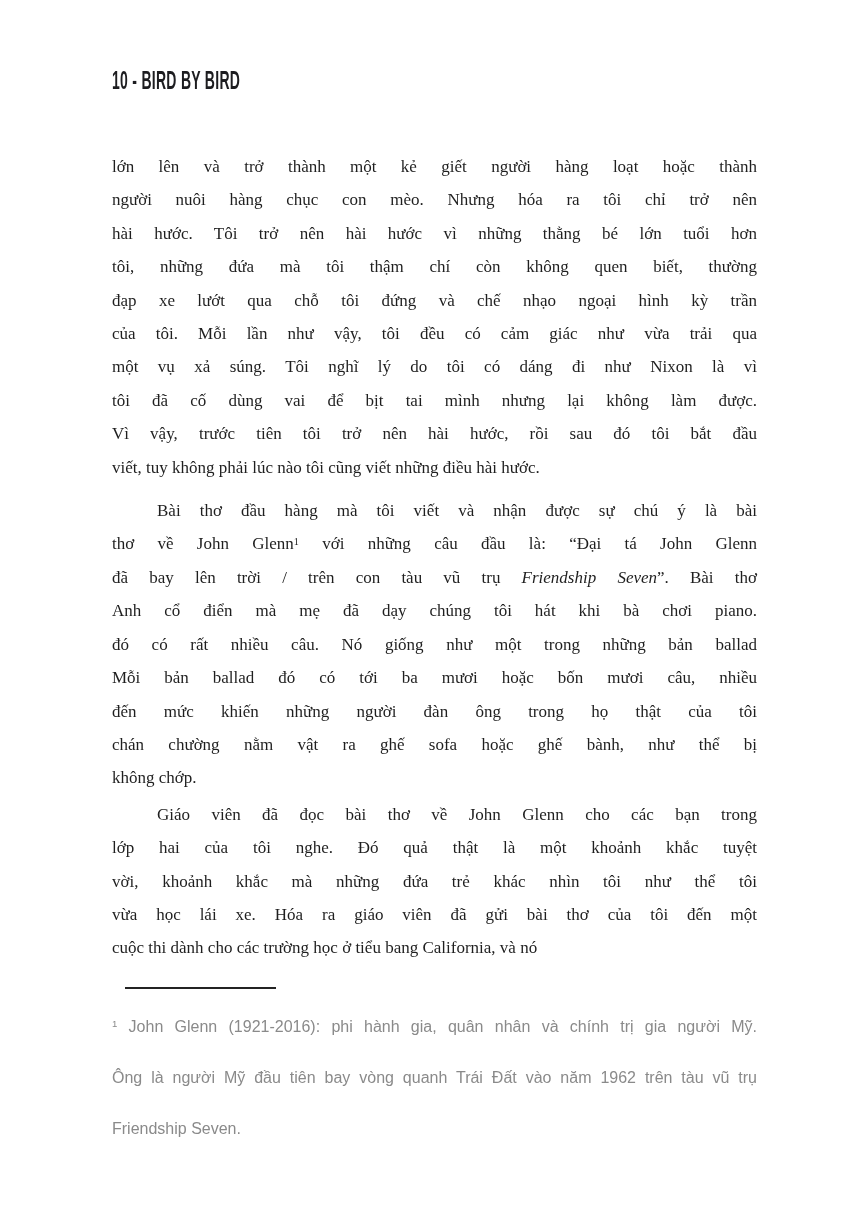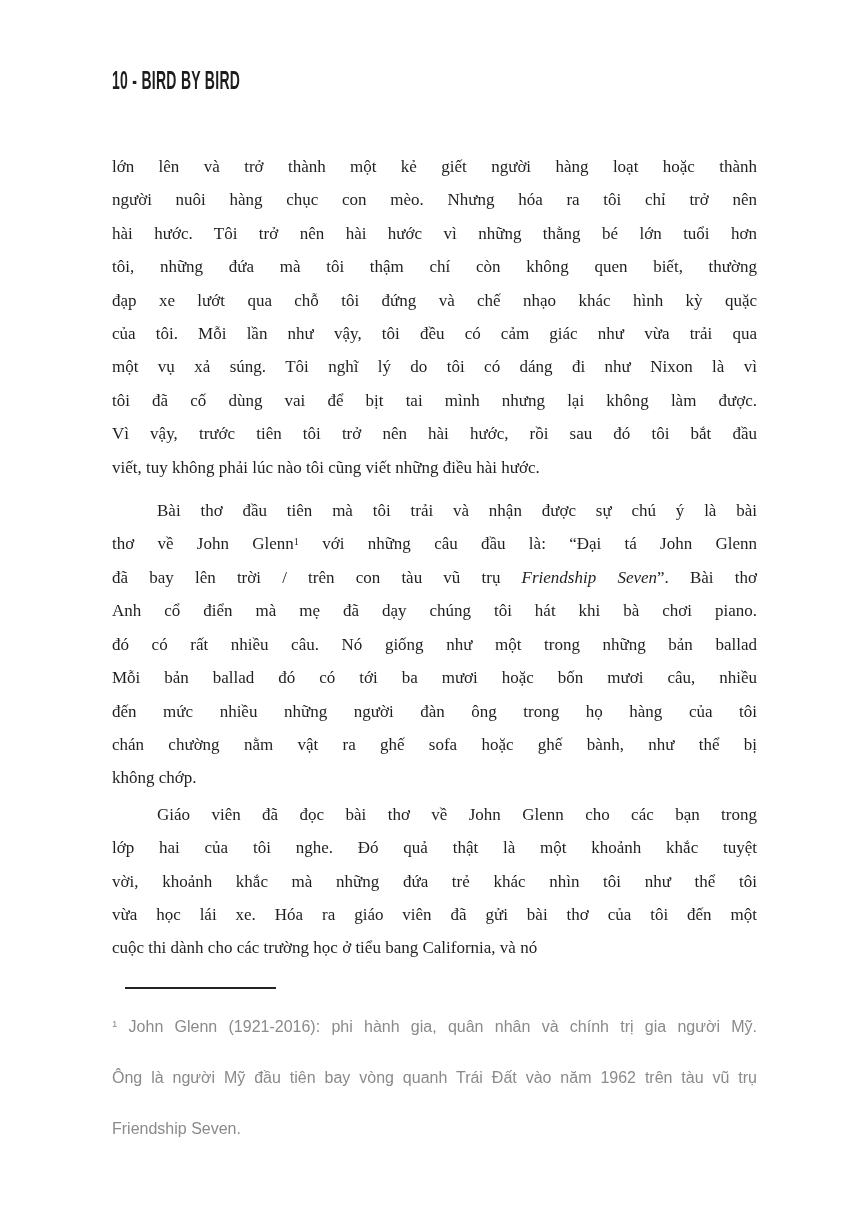--- a/index.html
+++ b/index.html
@@ -84,35 +84,35 @@
   <div class="header">
     <span class="header-title">10 - BIRD BY BIRD</span>
   </div>
 
   <div class="body-text">
       <div class="para p1">
         <div class="line first">lớn lên và trở thành một kẻ giết người hàng loạt hoặc thành</div>
         <div class="line">người nuôi hàng chục con mèo. Nhưng hóa ra tôi chỉ trở nên</div>
         <div class="line">hài hước. Tôi trở nên hài hước vì những thằng bé lớn tuổi hơn</div>
         <div class="line">tôi, những đứa mà tôi thậm chí còn không quen biết, thường</div>
-        <div class="line">đạp xe lướt qua chỗ tôi đứng và chế nhạo khác hình kỳ quặc</div>
+        <div class="line">đạp xe lướt qua chỗ tôi đứng và chế nhạo ngoại hình kỳ trần</div>
         <div class="line">của tôi. Mỗi lần như vậy, tôi đều có cảm giác như vừa trải qua</div>
         <div class="line">một vụ xả súng. Tôi nghĩ lý do tôi có dáng đi như Nixon là vì</div>
         <div class="line">tôi đã cố dùng vai để bịt tai mình nhưng lại không làm được.</div>
         <div class="line">Vì vậy, trước tiên tôi trở nên hài hước, rồi sau đó tôi bắt đầu</div>
         <div class="line last">viết, tuy không phải lúc nào tôi cũng viết những điều hài hước.</div>
       </div>
       <div class="para p2 indent">
-        <div class="line first">Bài thơ đầu tiên mà tôi trải và nhận được sự chú ý là bài</div>
+        <div class="line first">Bài thơ đầu hàng mà tôi viết và nhận được sự chú ý là bài</div>
         <div class="line">thơ về John Glenn<sup>1</sup> với những câu đầu là: “Đại tá John Glenn</div>
         <div class="line">đã bay lên trời / trên con tàu vũ trụ <i>Friendship Seven</i>”. Bài thơ</div>
         <div class="line">Anh cổ điển mà mẹ đã dạy chúng tôi hát khi bà chơi piano.</div>
         <div class="line">đó có rất nhiều câu. Nó giống như một trong những bản ballad</div>
         <div class="line">Mỗi bản ballad đó có tới ba mươi hoặc bốn mươi câu, nhiều</div>
-        <div class="line">đến mức nhiều những người đàn ông trong họ hàng của tôi</div>
+        <div class="line">đến mức khiến những người đàn ông trong họ thật của tôi</div>
         <div class="line">chán chường nằm vật ra ghế sofa hoặc ghế bành, như thể bị</div>
         <div class="line last">không chớp.</div>
       </div>
       <div class="para p3 indent">
         <div class="line first">Giáo viên đã đọc bài thơ về John Glenn cho các bạn trong</div>
         <div class="line">lớp hai của tôi nghe. Đó quả thật là một khoảnh khắc tuyệt</div>
         <div class="line">vời, khoảnh khắc mà những đứa trẻ khác nhìn tôi như thể tôi</div>
         <div class="line">vừa học lái xe. Hóa ra giáo viên đã gửi bài thơ của tôi đến một</div>
         <div class="line last">cuộc thi dành cho các trường học ở tiểu bang California, và nó</div>
       </div>

